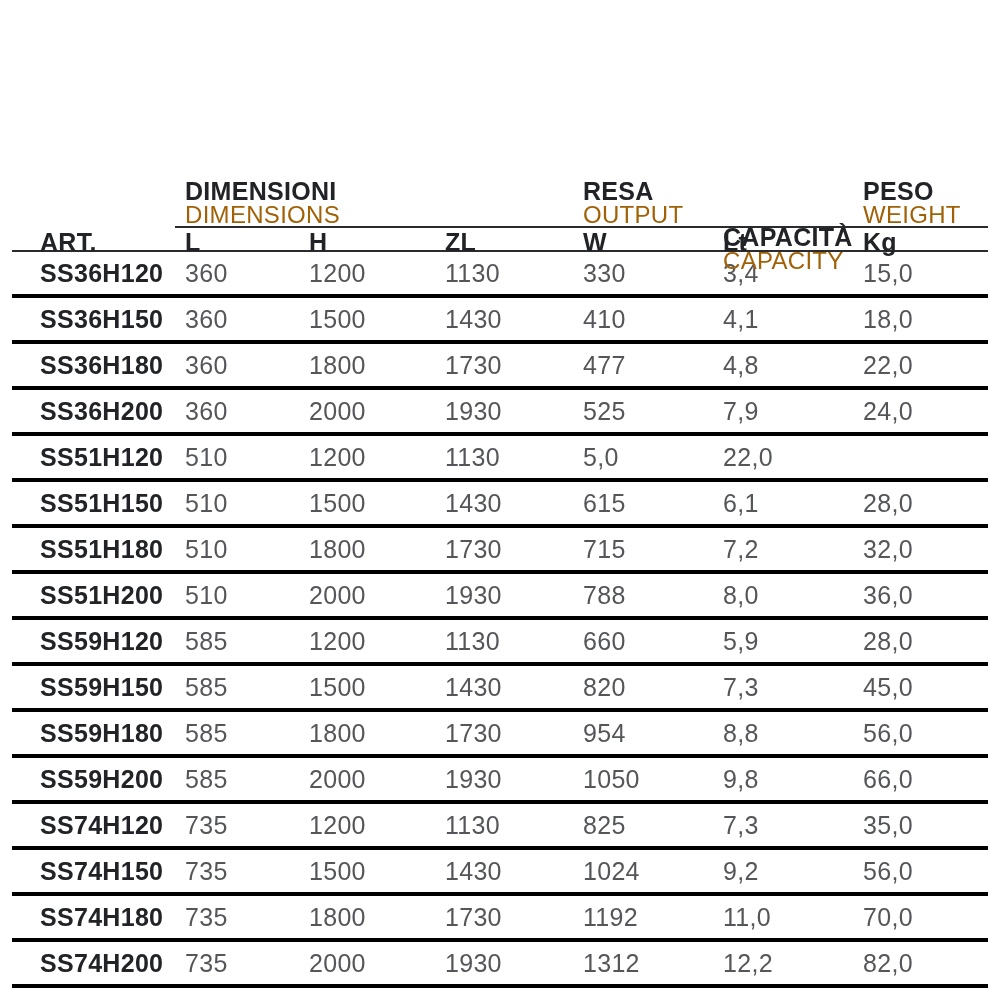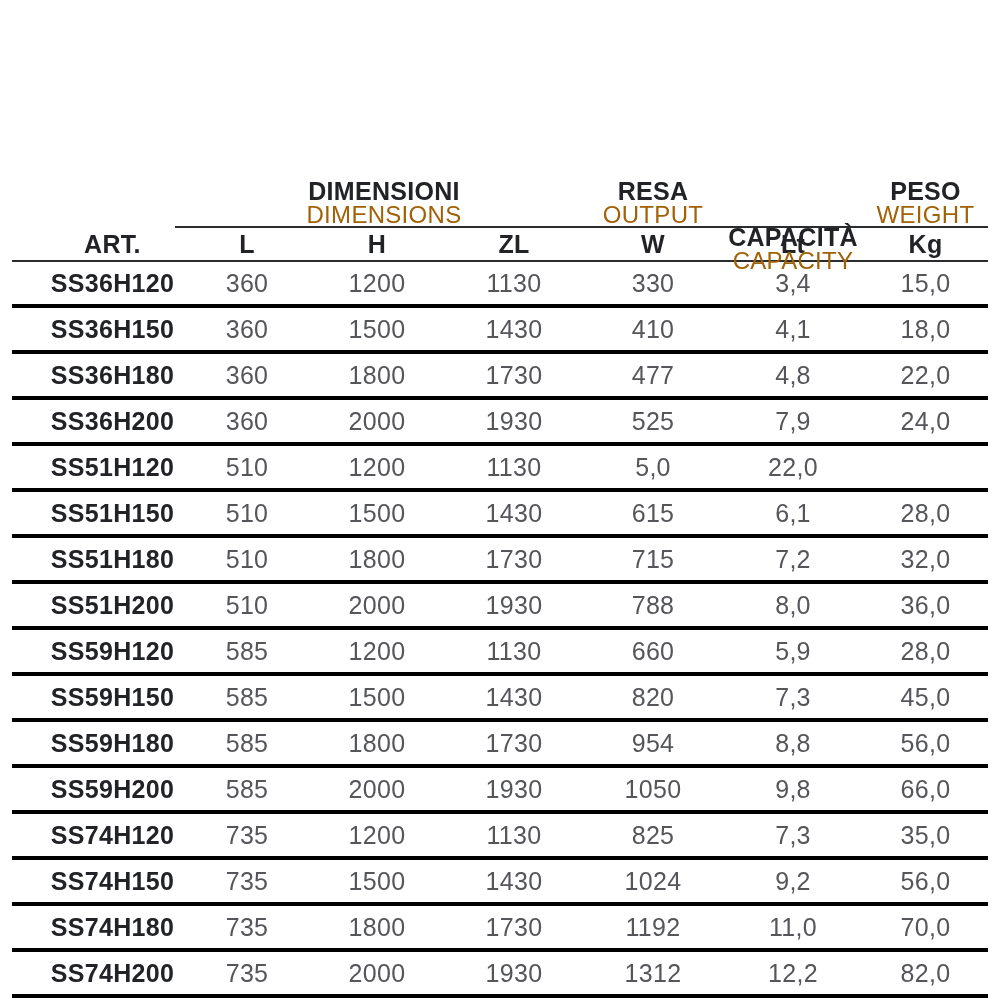--- a/index.html
+++ b/index.html
@@ -16,21 +16,20 @@
   }
   .spec-table {
     position: absolute;
     left: 12px;
     top: 176px;
     width: 976px;
   }
   .grid7 {
     display: grid;
     grid-template-columns: 173px 124px 136px 138px 140px 140px 125px;
-    text-align: center;
   }
   
   .group-row {
     position: relative;
     height: 52px;
     box-sizing: border-box;
     padding-top: 4px;
   }
   .group-cell { line-height: 23px; }
   .g-dim { grid-column: 2 / span 3; }
@@ -40,21 +39,21 @@
   .group-underline {
     position: absolute;
     left: 163px;
     right: 0;
     bottom: 0;
     height: 2px;
     background: #2a2b2f;
   }
   
   .colhead-row {
-    height: 34px;
+    height: 24px;
     box-sizing: border-box;
     border-bottom: 2px solid #2a2b2f;
     align-items: center;
   }
   
   .row {
     height: 46px;
     box-sizing: border-box;
     border-bottom: 4px solid #000000;
     align-items: center;

